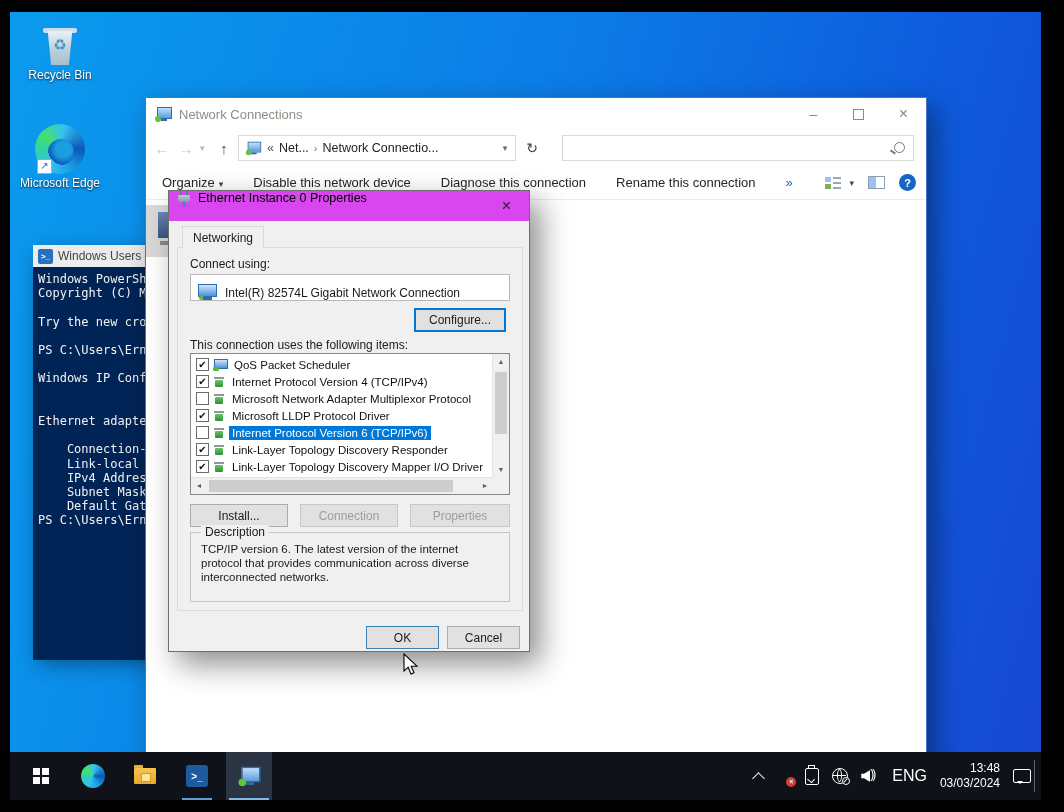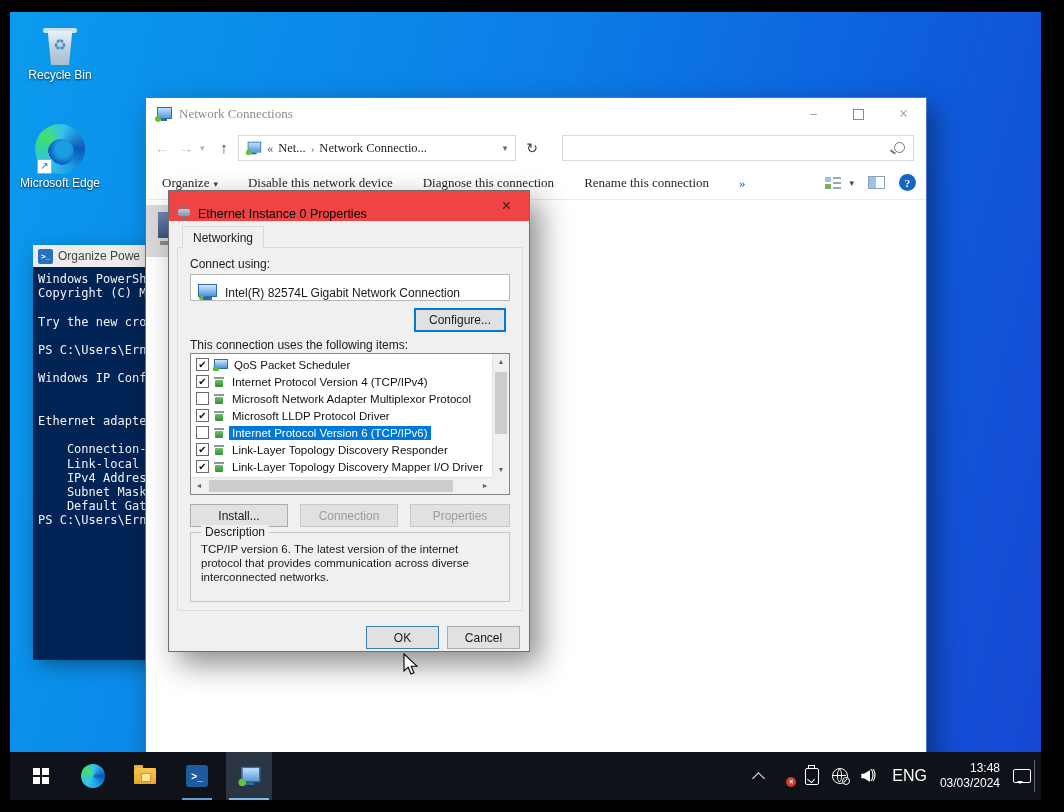--- a/index.html
+++ b/index.html
@@ -29,21 +29,21 @@
   .ps-title{height:22px;background:#ececec;display:flex;align-items:center;gap:5px;padding-left:5px;
     font-size:12px;color:#444;white-space:nowrap;overflow:hidden;}
   .ps-ico{width:15px;height:15px;background:#2671be;border-radius:2px;color:#fff;font-size:8px;font-weight:bold;
     display:flex;align-items:center;justify-content:center;flex:none;}
   .ps-body{height:388px;background:#012456;padding:5px 0 0 5px;overflow:hidden;}
   .ps-line{font-family:"DejaVu Sans Mono",monospace;font-size:12px;line-height:14.2px;color:#f2f2f2;
     white-space:pre;min-height:14.2px;}
 
   
   .ex-win{position:absolute;left:135px;top:85px;width:782px;height:697px;background:#fff;
-    border:1px solid #4a73c9;box-shadow:8px 10px 26px rgba(0,0,0,.4);box-sizing:border-box;font-family:Liberation Serif, serif;}
+    border:1px solid #4a73c9;box-shadow:8px 10px 26px rgba(0,0,0,.4);box-sizing:border-box;}
   .ex-title{height:32px;display:flex;align-items:center;padding-left:9px;gap:7px;}
   .ex-title .t{font-size:13px;color:#938b85;}
   .wc{margin-left:auto;display:flex;height:100%;}
   .wc .b{width:45px;height:100%;display:flex;align-items:center;justify-content:center;color:#8a8a8a;font-size:14px;}
   .wc .sq{width:9px;height:9px;border:1px solid #8a8a8a;}
   
   .nc-ico{position:relative;width:17px;height:15px;flex:none;}
   .nc-ico .scr{position:absolute;left:2px;top:0;width:13px;height:10px;background:linear-gradient(#bfe0ff,#5a9bd8);border:1px solid #2e6da8;}
   .nc-ico .base{position:absolute;left:6px;bottom:1px;width:6px;height:2px;background:#2e6da8;}
   .nc-ico .leaf{position:absolute;left:0;bottom:0;width:6px;height:6px;background:radial-gradient(circle,#5fc43e 0 60%,#2f8f2f);border-radius:50%;}
@@ -84,21 +84,21 @@
   .st-sep{width:1px;height:14px;background:#d9d9d9;}
   .ex-status .right{margin-left:auto;display:flex;gap:8px;align-items:center;}
   .sv-list{width:15px;height:12px;background:
      repeating-linear-gradient(to bottom,#94a2b0 0 2px,transparent 2px 5px) 5px 0/10px 12px no-repeat,
      repeating-linear-gradient(to bottom,#94a2b0 0 2px,transparent 2px 5px) 0 0/3px 12px no-repeat;}
   .sv-thumb{width:15px;height:12px;background:linear-gradient(#bfe0f5,#5ea3d8);border:1px solid #2f6da8;box-sizing:border-box;}
 
   
   .dlg{position:absolute;left:158px;top:178px;width:362px;height:462px;background:#f0f0f0;border:1px solid #6f6f6f;
     box-shadow:10px 12px 28px rgba(0,0,0,.45);box-sizing:border-box;}
-  .dlg-title{height:30px;background:#ef4444;display:flex;align-items:flex-end;gap:8px;padding-left:9px;}
+  .dlg-title{height:30px;background:#d946ef;display:flex;align-items:flex-start;gap:8px;padding-left:9px;}
   .dlg-title .t{font-size:12.5px;color:#000;}
   .dlg-close{margin-left:auto;width:45px;height:100%;display:flex;align-items:center;justify-content:center;
     font-size:16px;color:#222;}
   .plug{position:relative;width:12px;height:16px;flex:none;}
   .plug::before{content:"";position:absolute;left:2px;top:0;width:2px;height:4px;background:#6b7f90;box-shadow:6px 0 0 #6b7f90;}
   .plug::after{content:"";position:absolute;left:0;top:4px;width:12px;height:7px;background:linear-gradient(#b9cdd9,#7e9cb0);border-radius:2px;}
   .plug .cord{position:absolute;left:5px;top:11px;width:2px;height:5px;background:#4a7fb0;}
 
   .tab{position:absolute;left:13px;top:35px;height:22px;padding:0 10px;background:#f0f0f0;border:1px solid #d9d9d9;
     border-bottom:none;font-size:12px;color:#1a1a1a;display:flex;align-items:center;z-index:2;}
@@ -205,21 +205,21 @@
     <div style="position:relative;width:50px;margin:0 auto;">
       <div class="edge-circle"></div>
       <div class="shortcut">↗</div>
     </div>
     <div class="dlabel">Microsoft Edge</div>
   </div>
 
   <div class="ps-win">
     <div class="ps-title">
       <span class="ps-ico">&gt;_</span>
-      <span>Organize Powe</span>
+      <span>Windows Users</span>
     </div>
     <div class="ps-body">
           <div class="ps-line">Windows PowerShe</div>
           <div class="ps-line">Copyright (C) Mi</div>
           <div class="ps-line"></div>
           <div class="ps-line">Try the new cros</div>
           <div class="ps-line"></div>
           <div class="ps-line">PS C:\Users\Erne</div>
           <div class="ps-line"></div>
           <div class="ps-line">Windows IP Confi</div>

